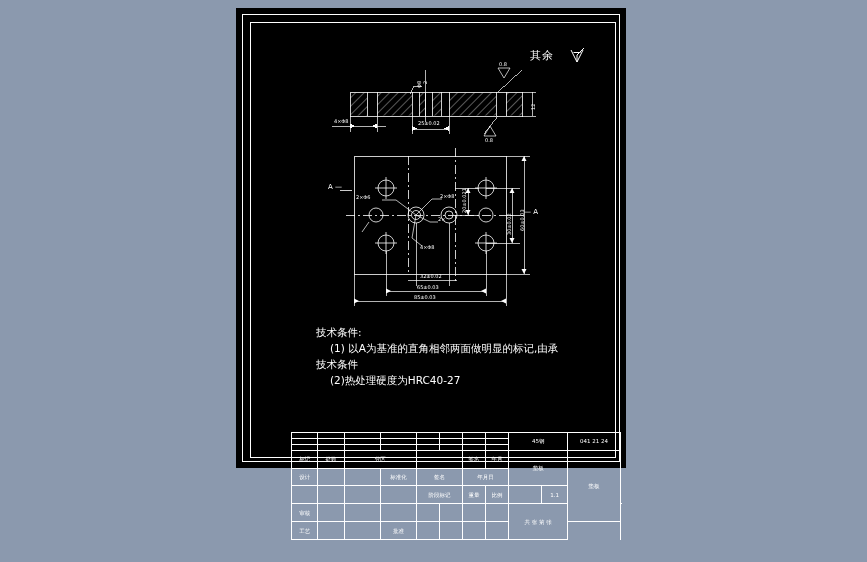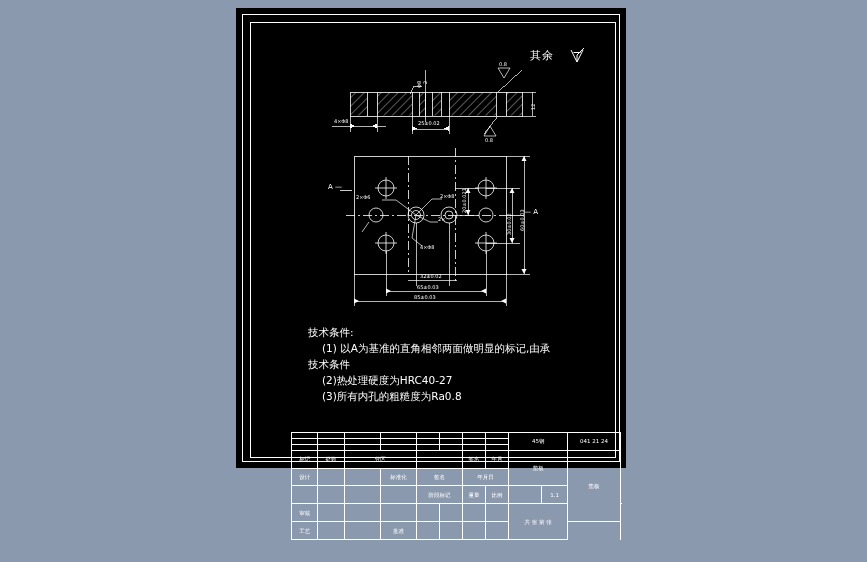--- a/index.html
+++ b/index.html
@@ -35,21 +35,21 @@
     line-height:1;
     user-select:none;
   }
   
   #note-other{ left:294px; top:42px; font-size:11px; letter-spacing:1px;}
   
   #tech-block{
     position:absolute;left:72px;top:316px;width:300px;
     color:#ffffff;font-size:10.5px;line-height:16px;
   }
-  #tech-block div{white-space:nowrap;}
+  #tech-block div{white-space:nowrap;margin-left:8px;}
   .indent{padding-left:14px;}
   
   #title-block{
     position:absolute;left:55px;top:424px;width:330px;height:108px;
   }
   #title-block table{
     border-collapse:collapse;width:100%;height:100%;
     table-layout:fixed;
   }
   #title-block td{
@@ -266,21 +266,20 @@
   <div class="dimv" style="left:283px;top:223px;transform:rotate(-90deg);">60±0.03</div>
   <div class="dim" style="left:184px;top:265px;">32±0.02</div>
   <div class="dim" style="left:181px;top:276px;">65±0.03</div>
   <div class="dim" style="left:178px;top:286px;">85±0.03</div>
 
   <div id="tech-block">
     <div>技术条件:</div>
     <div class="indent">(1) 以A为基准的直角相邻两面做明显的标记,由承</div>
     <div>技术条件</div>
     <div class="indent">(2)热处理硬度为HRC40-27</div>
-    <div class="indent">(3)所有内孔的粗糙度为Ra0.8</div>
   </div>
 
   <div id="title-block">
     <table>
       <colgroup>
         <col style="width:8%">
           <col style="width:8%">
           <col style="width:11%">
         <col style="width:11%">
           <col style="width:7%">

